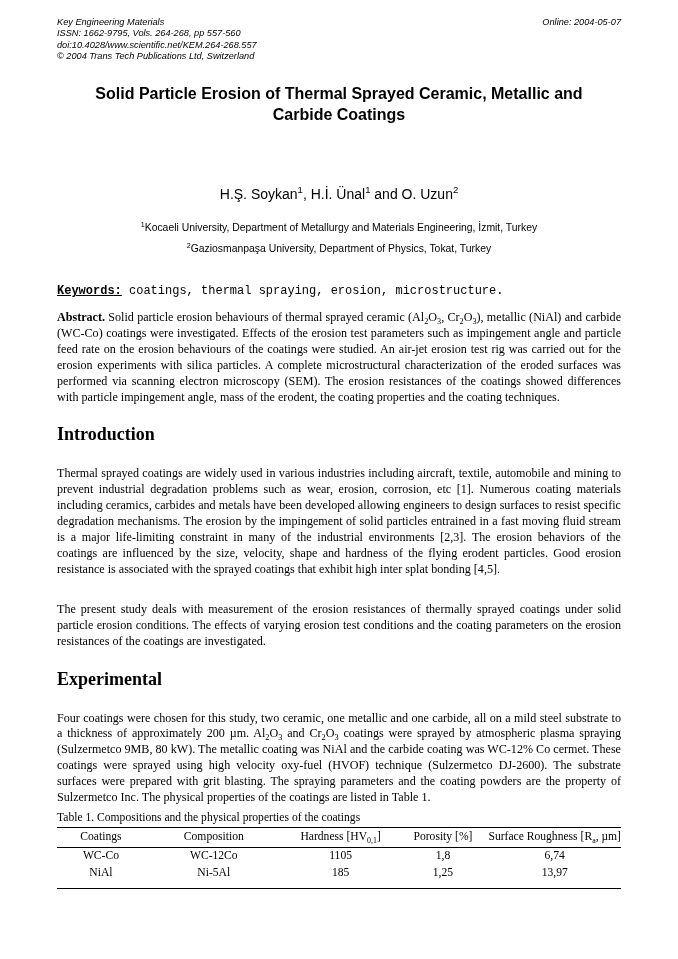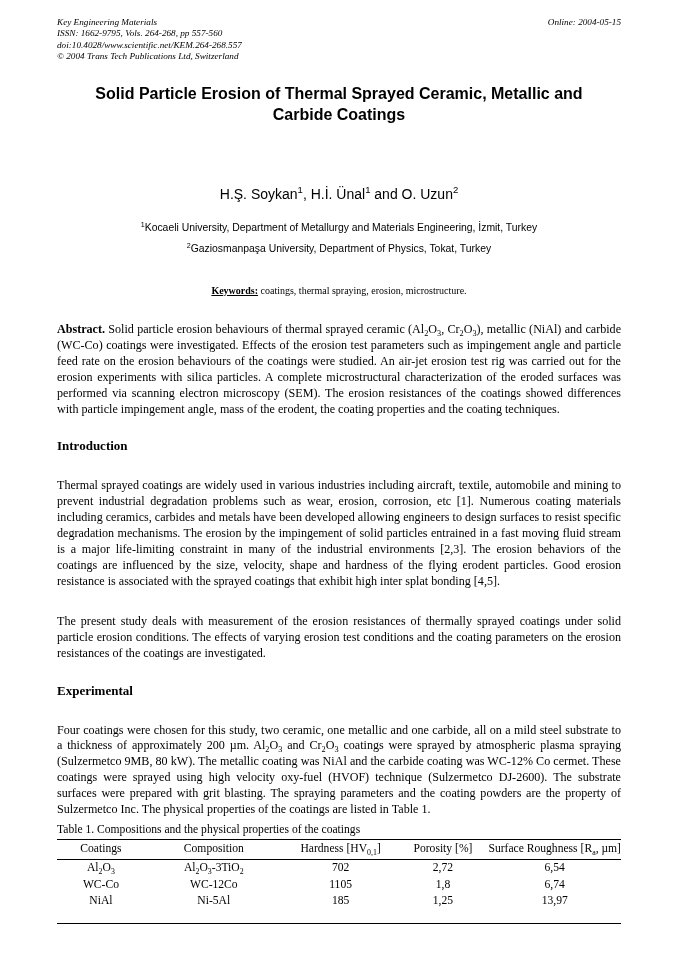--- a/index.html
+++ b/index.html
@@ -26,21 +26,21 @@
   .content {
     position: absolute;
     left: 57px;
     top: 17px;
     width: 564px;
   }
 
   
   .masthead {
     position: relative;
-    font-family: Liberation Serif, serif;
+    font-family: Liberation Sans, sans-serif;
     font-style: italic;
     font-size: 9.2px;
     line-height: 11.3px;
     height: 50px;
   }
   .masthead-left { width: 400px; }
   .masthead-line { white-space: nowrap; }
   .masthead-right {
     position: absolute;
     right: 0;
@@ -83,47 +83,46 @@
   }
   sub {
     font-size: 0.68em;
     vertical-align: sub;
     line-height: 0;
   }
 
   
   .keywords {
     margin-top: 25px;
-    font-family: Liberation Serif, serif;
-    font-size: 10px;
+    font-family: Liberation Mono, monospace;
+    font-size: 12px;
     line-height: 14px;
-    text-align: center;
   }
   .keywords .kw-label {
     font-weight: bold;
     text-decoration: underline;
   }
 
   
   .para {
     margin-top: 24px;
     font-size: 12.1px;
     line-height: 15.9px;
     text-align: justify;
     text-justify: inter-word;
   }
   .para.abstract {
-    margin-top: 24px;
+    margin-top: 12px;
   }
   .lead {
     font-weight: bold;
   }
   .section-heading {
     margin-top: 21px;
-    font-size: 13px;
+    font-size: 18px;
     font-weight: bold;
     line-height: 16px;
   }
 
   
   .table-caption {
     margin-top: 4px;
     font-size: 11.6px;
     line-height: 15px;
   }
@@ -142,42 +141,42 @@
     text-align: center;
     white-space: nowrap;
   }
   table.data-table tbody td {
     padding: 0.5px 0;
     text-align: center;
     white-space: nowrap;
   }
   table.data-table tbody tr:last-child td {
     border-bottom: 1.1px solid #000;
-    padding-bottom: 14px;
+    padding-bottom: 8px;
   }
   .col-coatings   { width: 78px;  text-align: center; padding-left: 7px !important; }
   .col-composition{ width: 150px; text-align: left; padding-left: 6px !important; }
   .col-hardness   { width: 118px; }
   .col-porosity   { width: 95px;  }
   .col-roughness  { width: 117px; }
 </style>
 </head>
 <body>
 
 <div class="page">
   <div class="content">
 
     <div class="masthead">
       <div class="masthead-left">
         <div class="masthead-line">Key Engineering Materials</div>
         <div class="masthead-line">ISSN: 1662-9795, Vols. 264-268, pp 557-560</div>
         <div class="masthead-line">doi:10.4028/www.scientific.net/KEM.264-268.557</div>
         <div class="masthead-line">© 2004 Trans Tech Publications Ltd, Switzerland</div>
       </div>
-      <div class="masthead-right">Online: 2004-05-15</div>
+      <div class="masthead-right">Online: 2004-05-07</div>
     </div>
 
     <div class="title">Solid Particle Erosion of Thermal Sprayed Ceramic, Metallic and Carbide Coatings</div>
 
     <div class="authors">
       <span>H.Ş. Soykan</span><sup>1</sup><span>, </span><span>H.İ. Ünal</span><sup>1</sup><span> and </span><span>O. Uzun</span><sup>2</sup>
     </div>
 
     <div class="affiliations">
       <div><sup>1</sup><span>Kocaeli University, Department of Metallurgy and Materials Engineering, İzmit, Turkey</span></div>
@@ -206,27 +205,20 @@
       <thead>
         <tr>
           <th class="col-coatings">Coatings</th>
           <th class="col-composition">Composition</th>
           <th class="col-hardness"><span>Hardness [HV</span><sub>0,1</sub><span>]</span></th>
           <th class="col-porosity">Porosity [%]</th>
           <th class="col-roughness"><span>Surface Roughness [R</span><sub>a</sub><span>, µm]</span></th>
         </tr>
       </thead>
       <tbody>
-          <tr>
-            <td class="col-coatings">Al<sub>2</sub>O<sub>3</sub></td>
-            <td class="col-composition">Al<sub>2</sub>O<sub>3</sub>-3TiO<sub>2</sub></td>
-            <td class="col-hardness">702</td>
-            <td class="col-porosity">2,72</td>
-            <td class="col-roughness">6,54</td>
-          </tr>
           <tr>
             <td class="col-coatings">WC-Co</td>
             <td class="col-composition">WC-12Co</td>
             <td class="col-hardness">1105</td>
             <td class="col-porosity">1,8</td>
             <td class="col-roughness">6,74</td>
           </tr>
           <tr>
             <td class="col-coatings">NiAl</td>
             <td class="col-composition">Ni-5Al</td>

